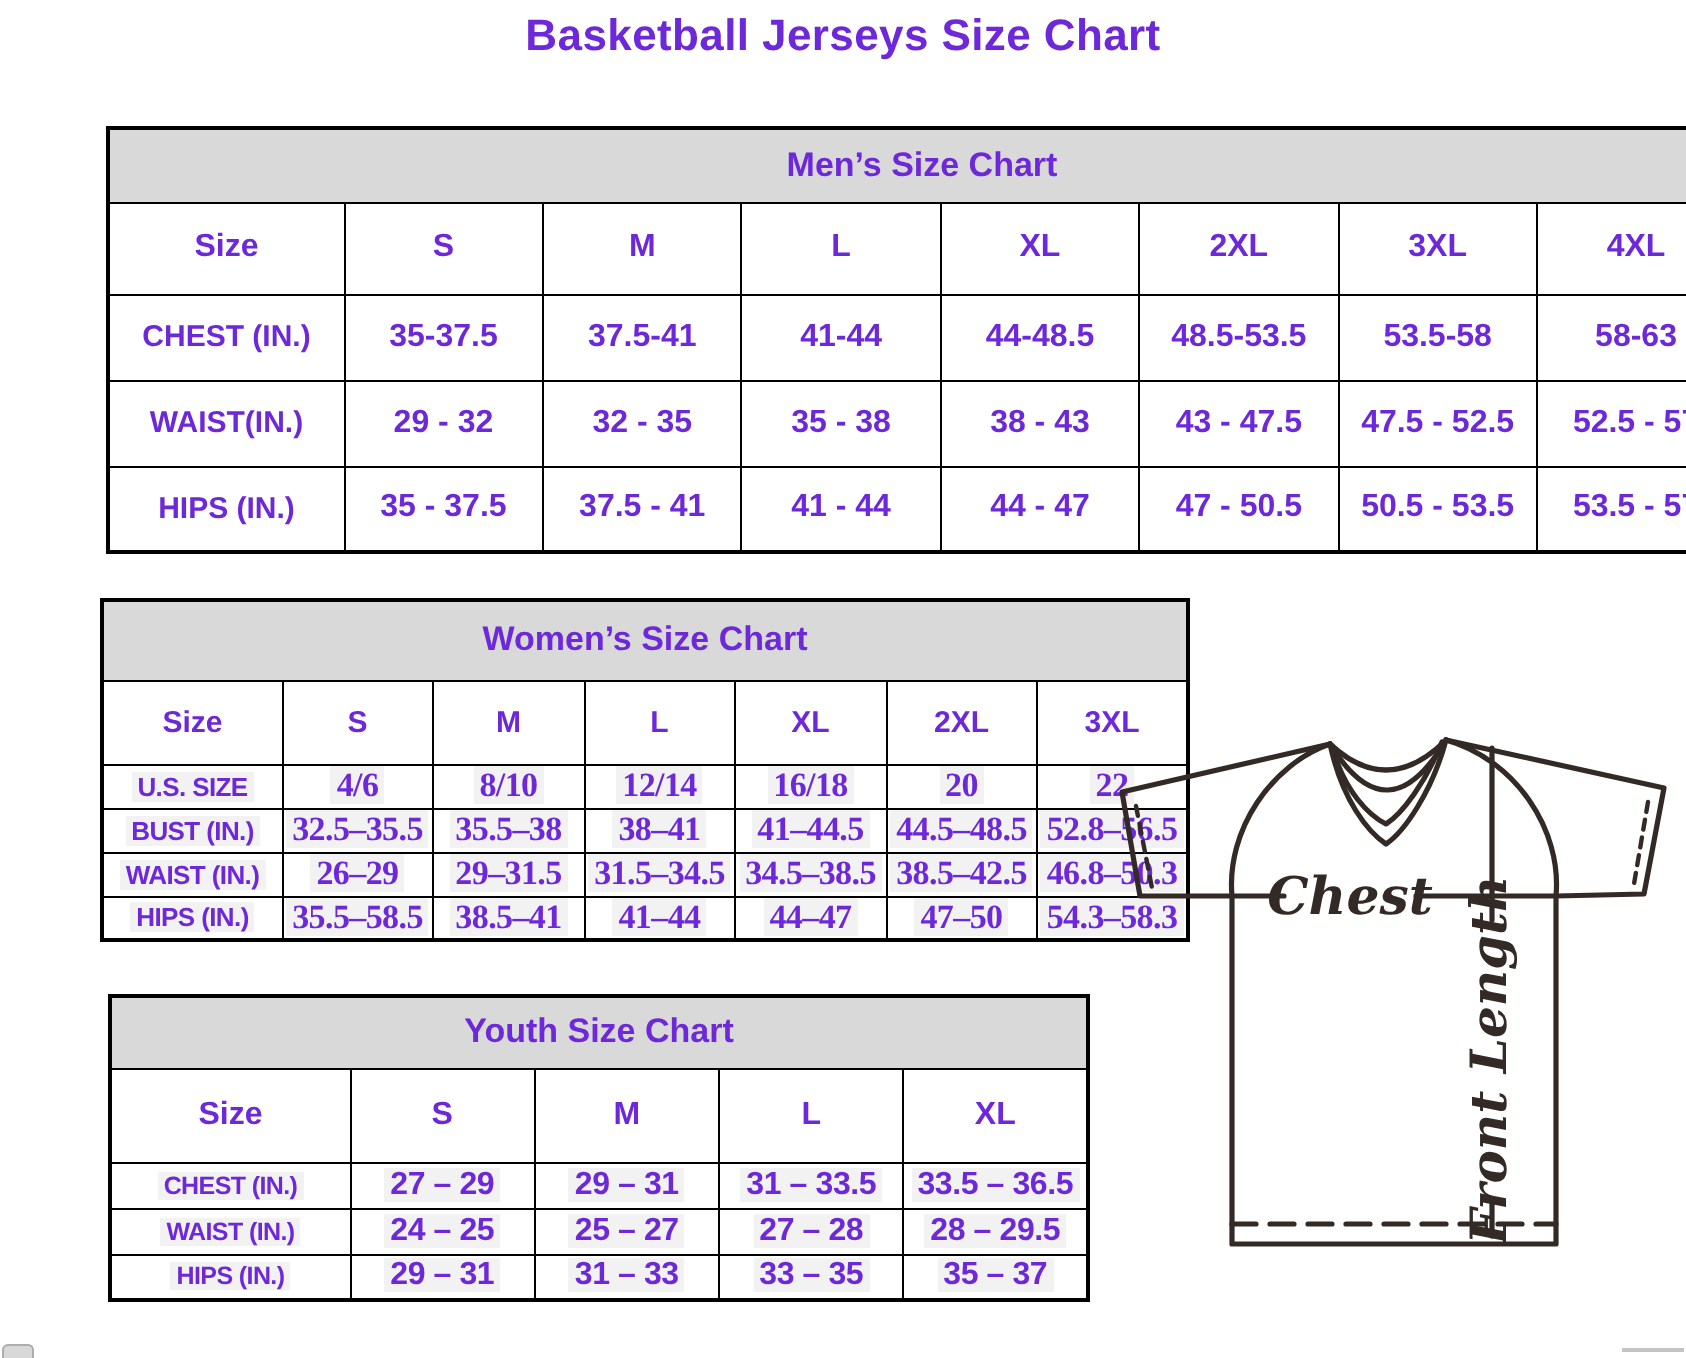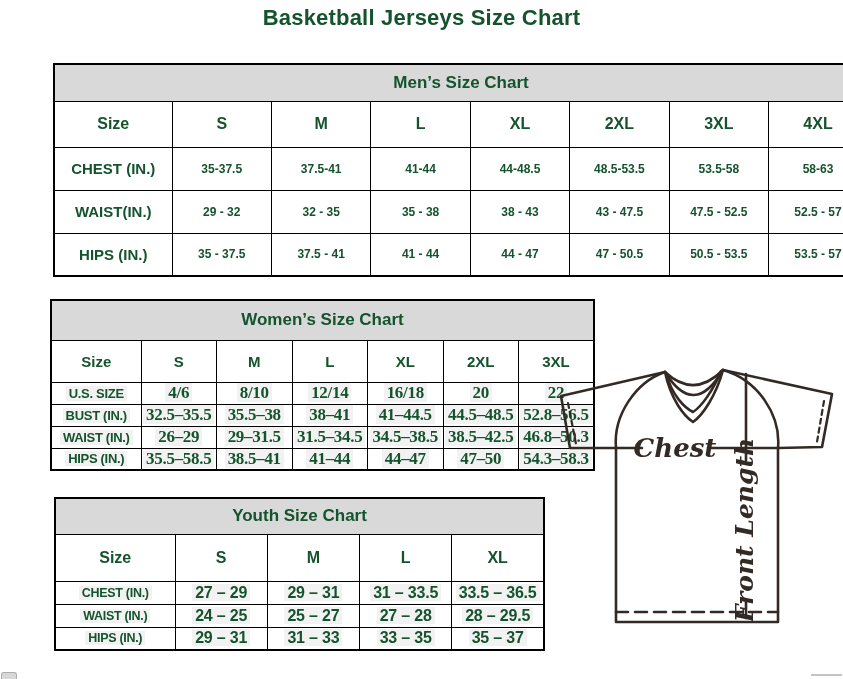--- a/index.html
+++ b/index.html
@@ -1,18 +1,18 @@
 <!DOCTYPE html>
 <html><head>
 <meta charset="utf-8">
 <style>
   html,body{margin:0;padding:0;background:#ffffff;}
   .page{
     position:relative;width:843px;height:679px;background:#ffffff;overflow:hidden;
-    font-family:"Liberation Sans",sans-serif;color:#14532d;
+    font-family:"Liberation Sans",sans-serif;color:#6d28d9;
   }
   .title{
     position:absolute;top:5px;left:0;width:100%;margin:0;
     text-align:center;font-size:22px;font-weight:bold;letter-spacing:0.2px;
   }
   section.size-table{position:absolute;padding-left:40px;}
   section.size-table table{
     width:100%;border-collapse:collapse;table-layout:fixed;
     border:2px solid #000;
   }
@@ -27,21 +27,21 @@
   tbody th{font-weight:bold;}
   tbody td{font-weight:bold;}
 
   
   .mens{left:13px;top:63px;width:816px;}
   .mens tr.band{height:37px;}
   .mens tr.cols{height:46px;}
   .mens tr.cols th{font-size:16px;}
   .mens tbody tr{height:43px;}
   .mens tbody th{font-size:15px;}
-  .mens tbody td{font-size:12px;}
+  .mens tbody td{font-size:16px;}
   .mens col.c-first{width:118px;}
 
   
   .womens{left:10px;top:299px;width:545px;}
   .womens tr.band{height:40px;border-radius:11px;}
   .womens tr.cols{height:42px;}
   .womens tr.cols th{font-size:15px;}
   .womens tbody tr{height:22px;}
   .womens tbody th{font-size:13px;letter-spacing:-0.3px;}
   .womens tbody td{font-size:17px;letter-spacing:-0.3px;font-family:Liberation Serif, serif;}

